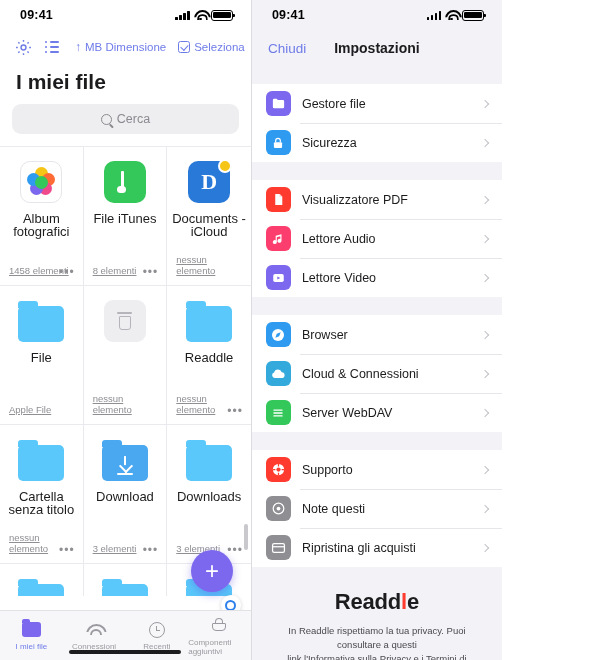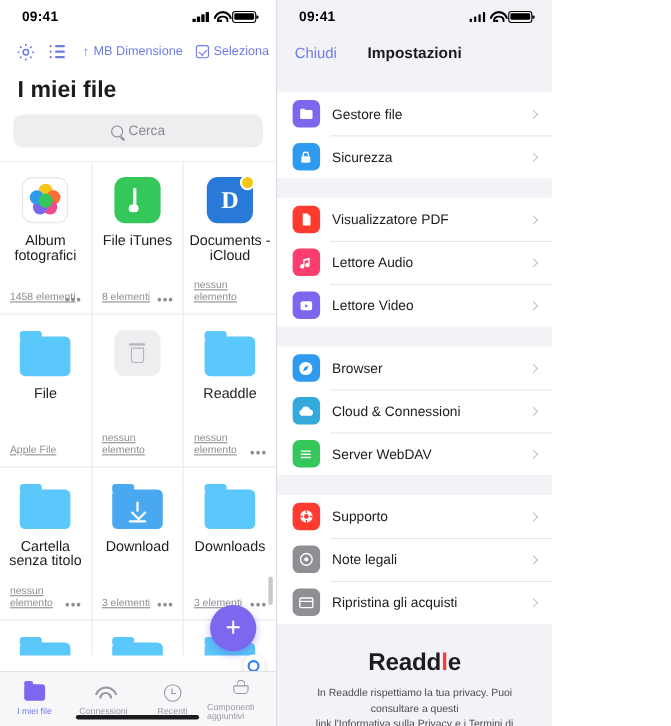--- a/index.html
+++ b/index.html
@@ -527,21 +527,21 @@
         <div class="row-label">Supporto</div>
         <span class="chev"></span>
       </div>
       <div class="row">
         <div class="row-ico" style="background:#8e8e93;">
           <svg width="15" height="15" viewBox="0 0 24 24">
               <circle cx="12" cy="12" r="8.5" fill="none" stroke="#fff" stroke-width="2"></circle>
               <circle cx="12" cy="12" r="3" fill="#fff"></circle>
             </svg>
         </div>
-        <div class="row-label">Note legali</div>
+        <div class="row-label">Note questi</div>
         <span class="chev"></span>
       </div>
       <div class="row">
         <div class="row-ico" style="background:#8e8e93;">
           <svg width="15" height="12" viewBox="0 0 24 18">
               <rect x="2.5" y="2" width="19" height="14" rx="2.5" fill="none" stroke="#fff" stroke-width="2"></rect>
               <path d="M2.5 7h19" stroke="#fff" stroke-width="2"></path>
             </svg>
         </div>
         <div class="row-label">Ripristina gli acquisti</div>

